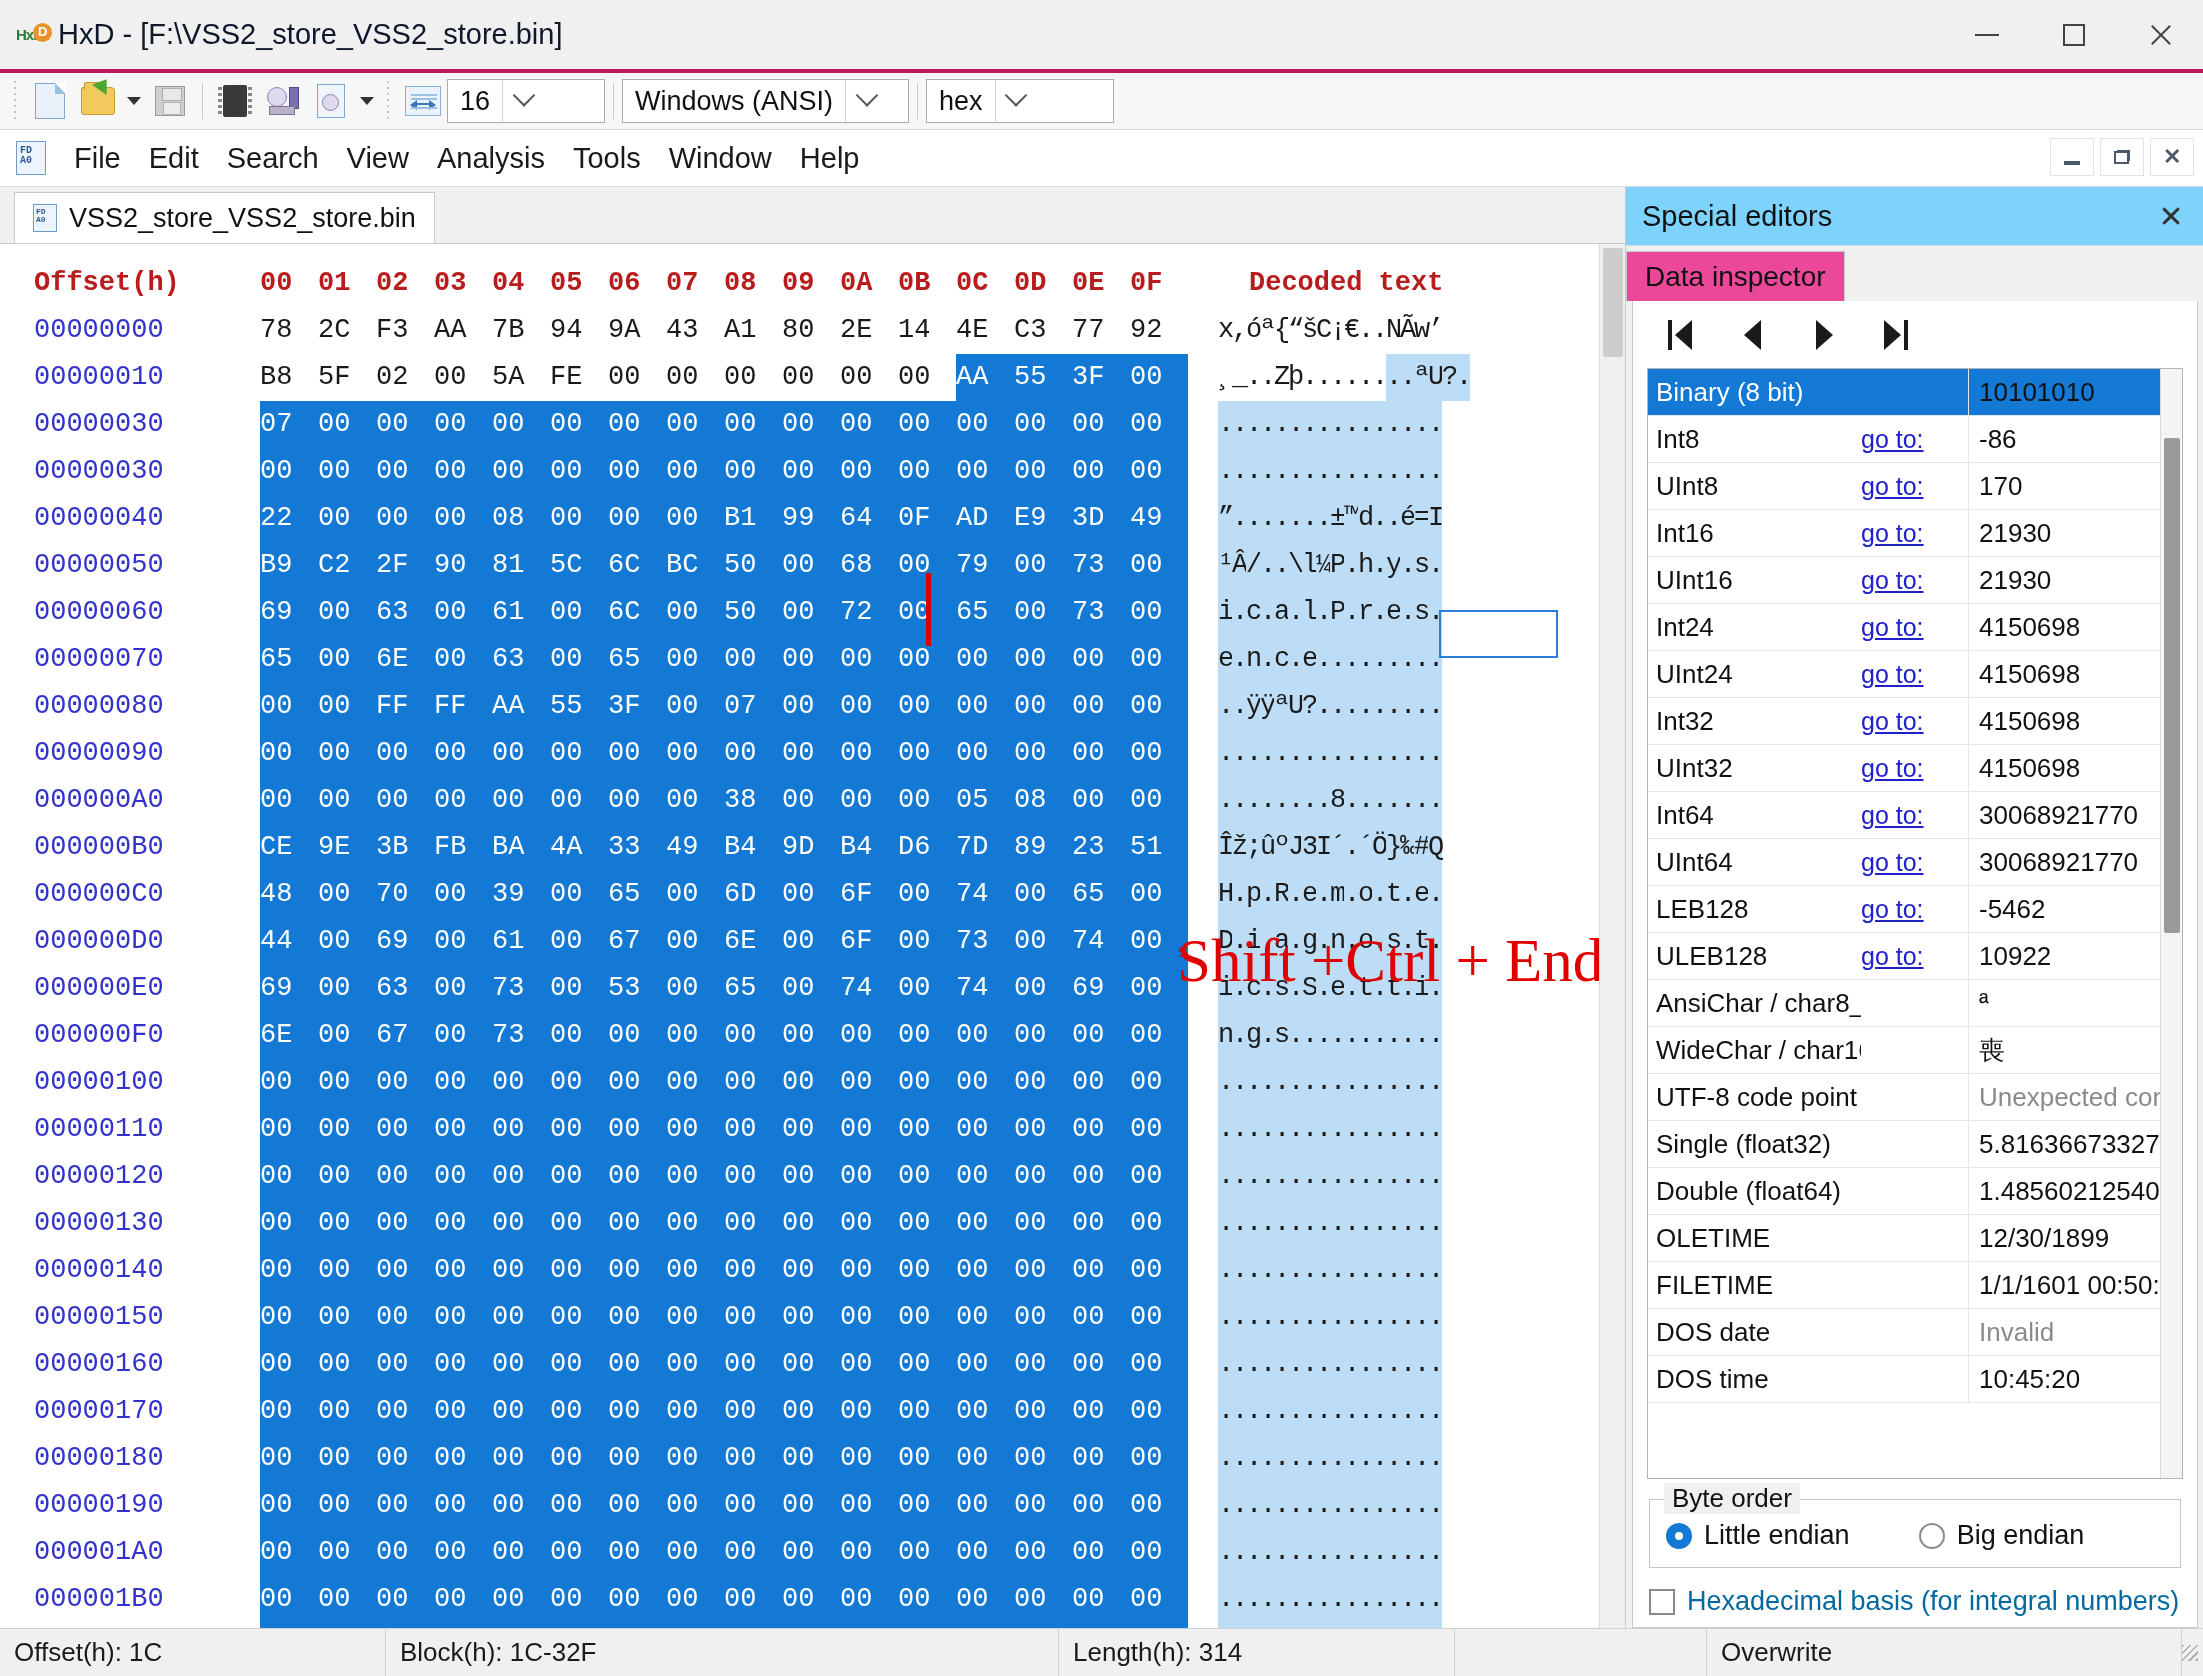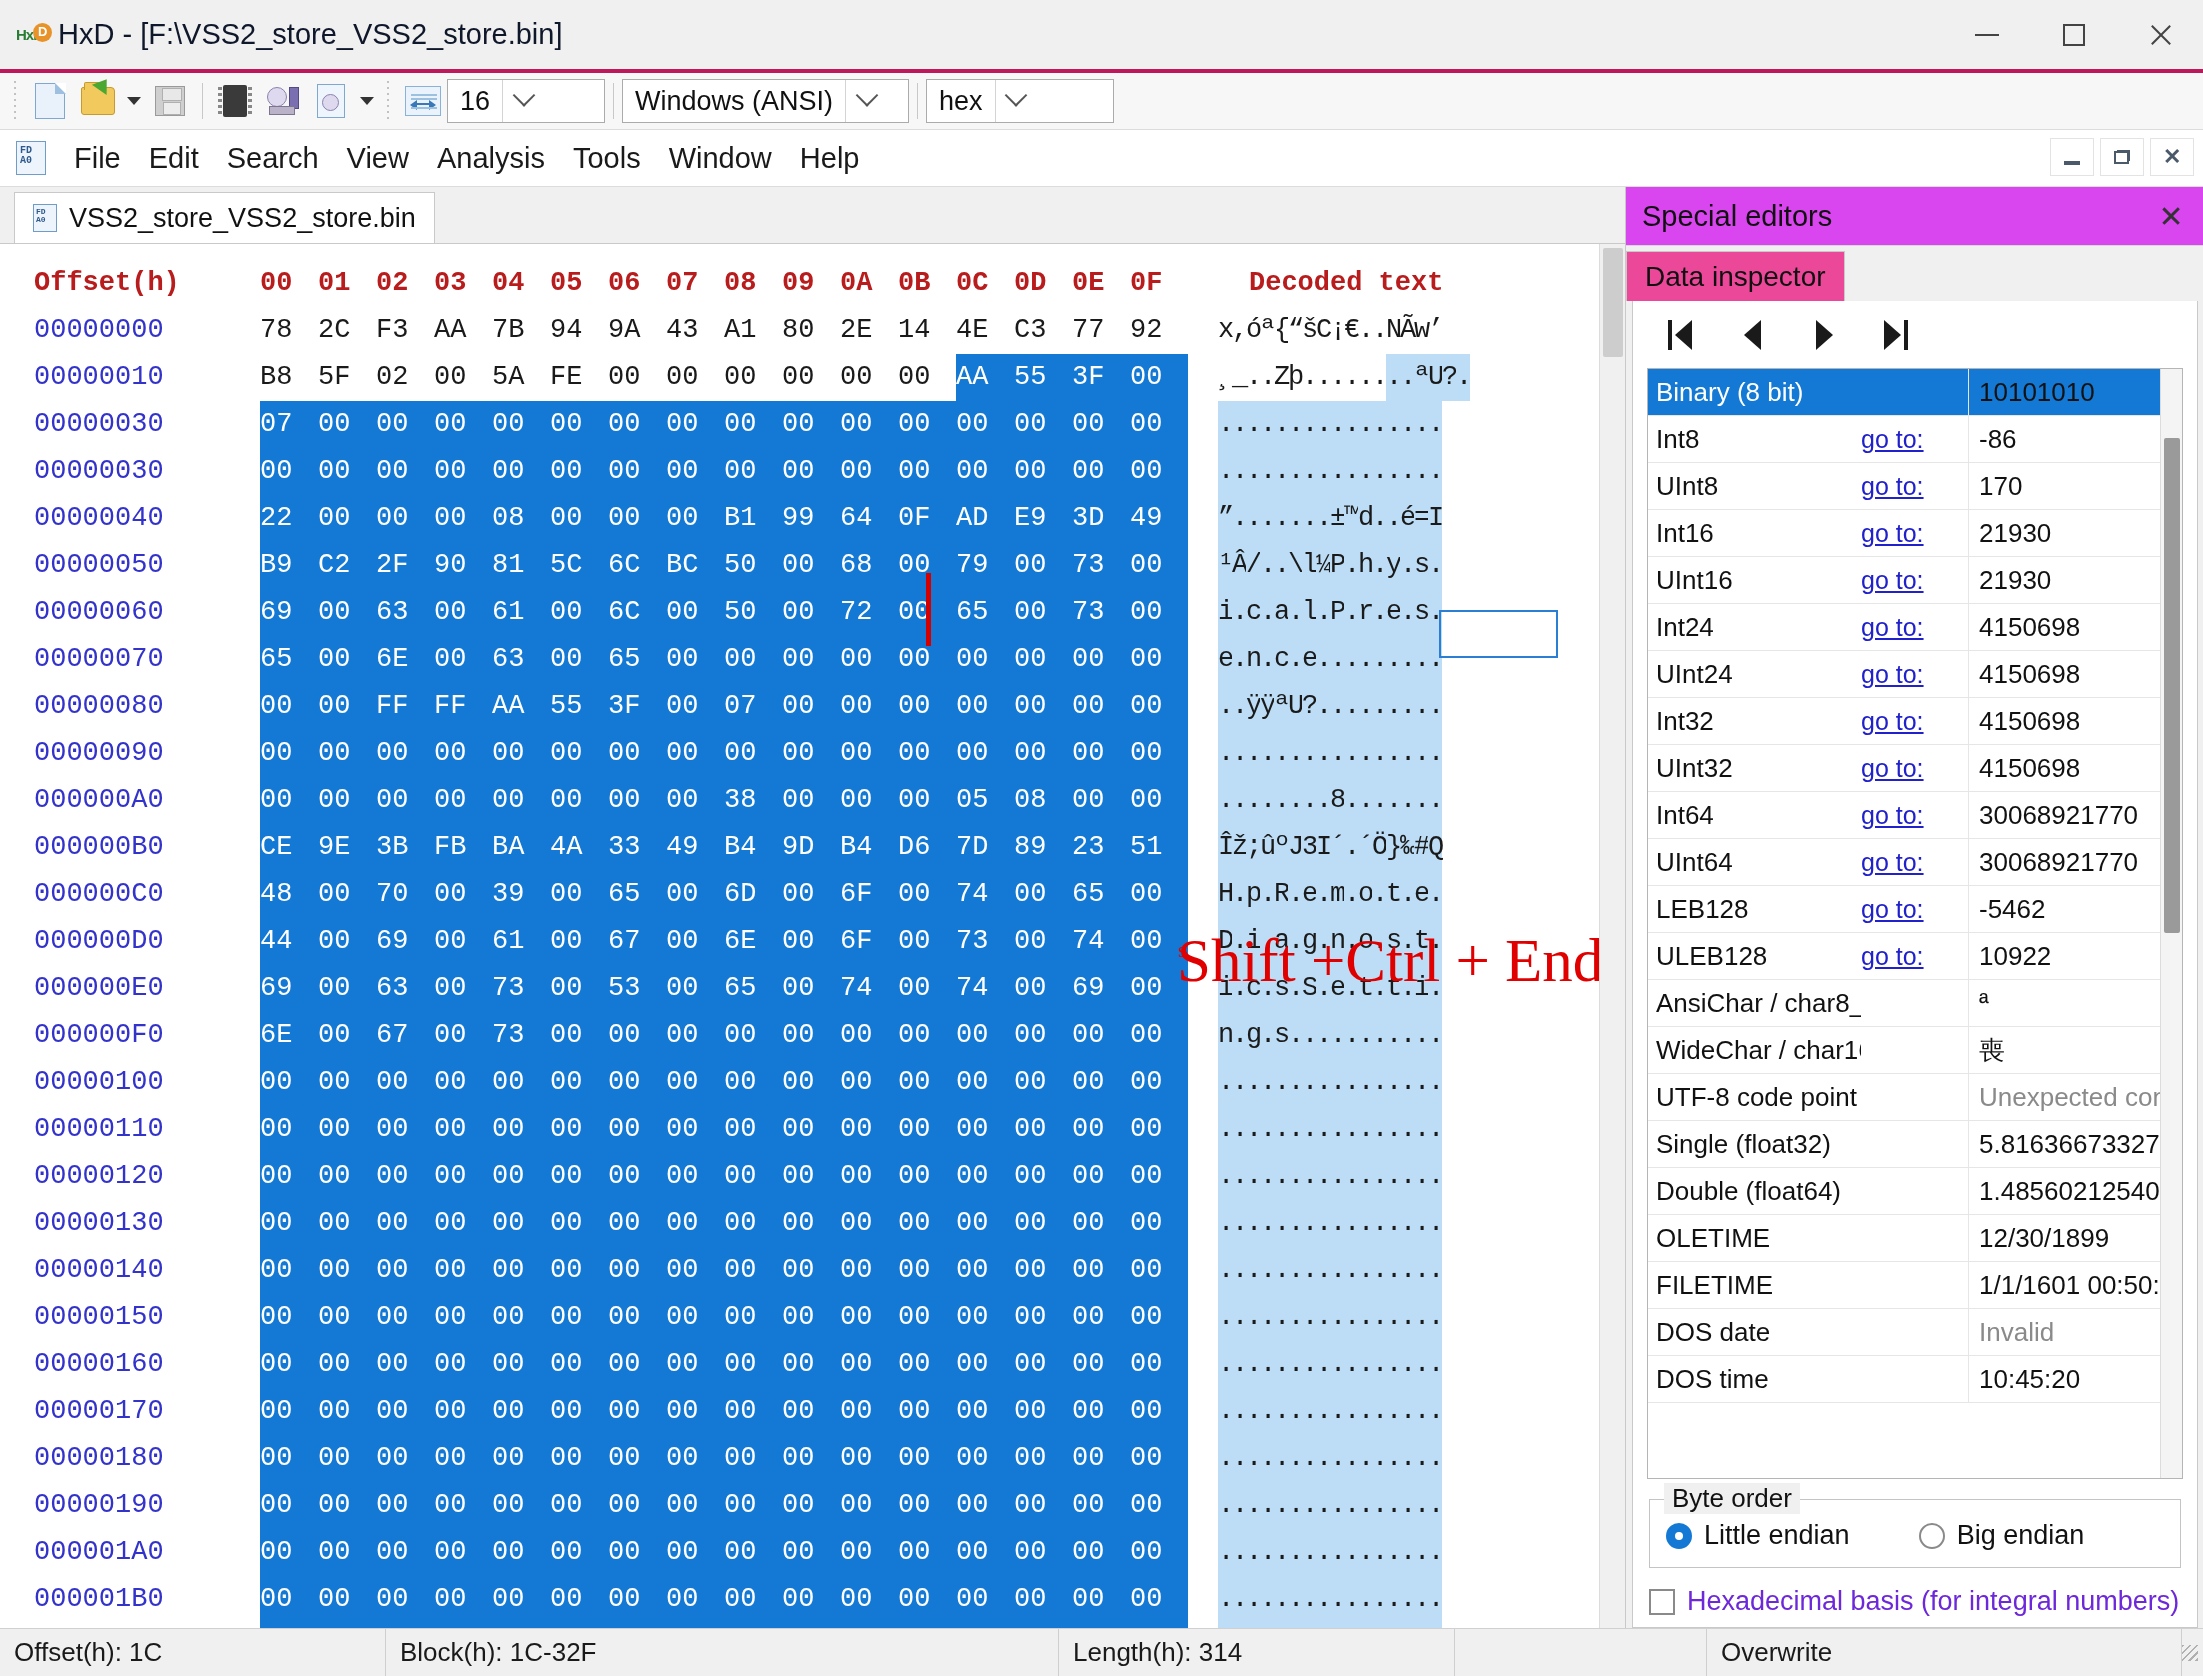--- a/index.html
+++ b/index.html
@@ -138,21 +138,21 @@
     font-weight: 400; }
   .overlay-sup { position:absolute; z-index:10; color:#e00000; font-family:"Liberation Serif",serif; font-size: 20px; }
 
   .vscroll { width: 26px; flex:0 0 26px; background:#f0f0f0; border-left:1px solid #dcdcdc; position:relative; }
   .vthumb { position:absolute; left:3px; width:20px; background:#cdcdcd; border-radius:2px; top:4px; height:109px; }
 
   
   .rightpane { width: 579px; flex: 0 0 579px; background:#f0f0f0; display:flex; flex-direction:column;
     border-left: 1px solid #c9c9c9; }
   .rp-header { height: 59px; flex:0 0 59px; display:flex; align-items:center; justify-content:space-between;
-    padding: 0 16px; background:#d946ef; border-bottom:1px solid #d7d7d7; }
+    padding: 0 16px; background:#7dd3fc; border-bottom:1px solid #d7d7d7; }
   .rp-title { font-size: 29px; color:#111; }
   .rp-close { font-size: 30px; color:#333; width:34px;height:34px;display:flex;align-items:center;justify-content:center; }
   .rp-tabs { height: 55px; flex:0 0 55px; display:flex; align-items:flex-end; background:#f0f0f0; }
   .rp-tab { height: 50px; background:#ec4899; border:1px solid #c9c9c9; border-bottom:none; display:flex; align-items:center;
     padding: 0 18px; }
   .rp-tab .lbl { font-size:28px; color:#111; }
   .rp-content { flex:1 1 auto; background:#fff; border:1px solid #c9c9c9; border-top:none; margin:0 6px 0 6px; display:flex; flex-direction:column; min-height:0; }
   .nav-row { height: 67px; flex:0 0 67px; display:flex; align-items:center; gap: 30px; padding-left: 26px; }
   .nav-btn { width: 42px; height: 40px; display:flex; align-items:center; justify-content:center; position:relative; }
   .tri-l { width:0;height:0;border-top:15px solid transparent;border-bottom:15px solid transparent;border-right:17px solid #1a1a1a; }
@@ -174,21 +174,21 @@
   .byteorder { margin: 14px 16px 0 16px; border:1px solid #c4c4c4; position:relative; padding: 20px 16px 16px 16px; }
   .bo-legend { position:absolute; top:-17px; left: 14px; background:#f0f0f0; padding: 0 8px; font-size:26px; color:#111; }
   .radios { display:flex; align-items:center; gap: 69px; }
   .radio { display:flex; align-items:center; gap: 12px; }
   .rdot { width: 26px; height:26px; border-radius:50%; border:2px solid #8a8a8a; background:#fff; position:relative; flex:0 0 26px;}
   .rdot.on { border-color:#1379d4; background:#1379d4; }
   .rdot.on:after { content:""; position:absolute; left:7px; top:7px; width:8px;height:8px;border-radius:50%;background:#fff; }
   .rlbl { font-size:27px; color:#111; white-space:nowrap; }
   .checkrow { display:flex; align-items:center; gap: 12px; margin: 18px 16px 10px 16px; }
   .cbox { width: 26px;height:26px;border:2px solid #8a8a8a;background:#fff;flex:0 0 26px; }
-  .clbl { font-size: 27px; color:#6d28d9; white-space:nowrap; overflow:hidden; }
+  .clbl { font-size: 27px; color:#0369a1; white-space:nowrap; overflow:hidden; }
 
   
   .statusbar { height: 48px; flex: 0 0 48px; background:#f0f0f0; border-top:1px solid #d0d0d0; display:flex; align-items:center; }
   .scell { font-size: 26px; color:#1a1a1a; padding-left: 14px; border-right:1px solid #cfcfcf; height:48px; display:flex; align-items:center; white-space:nowrap; }
   .sc1 { width: 386px; flex:0 0 386px; }
   .sc2 { width: 673px; flex:0 0 673px; }
   .sc3 { width: 396px; flex:0 0 396px; }
   .sc4 { width: 252px; flex:0 0 252px; }
   .sc5 { flex: 1 1 auto; }
   .grip-br { margin-left:auto; margin-right:6px; width:16px;height:16px;

